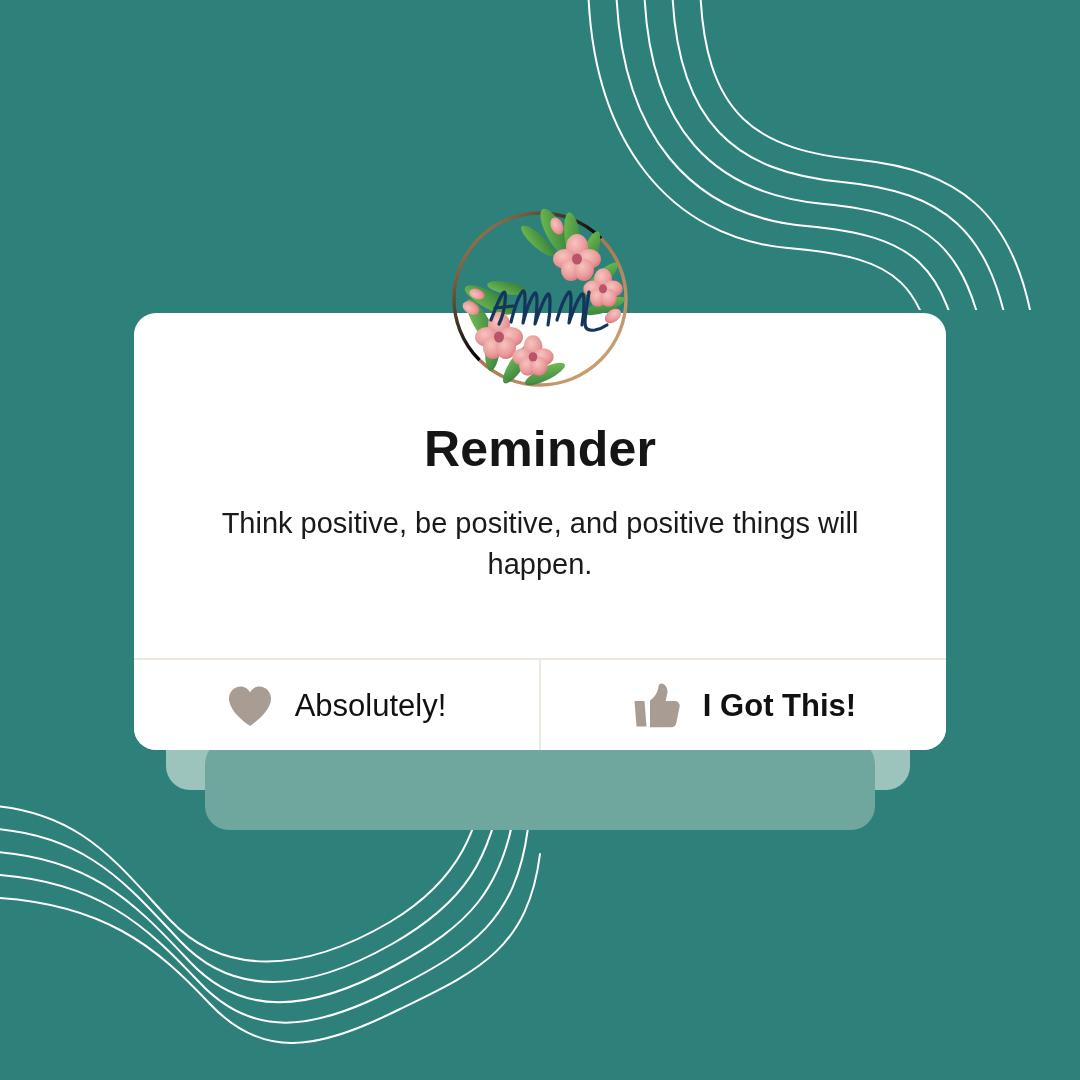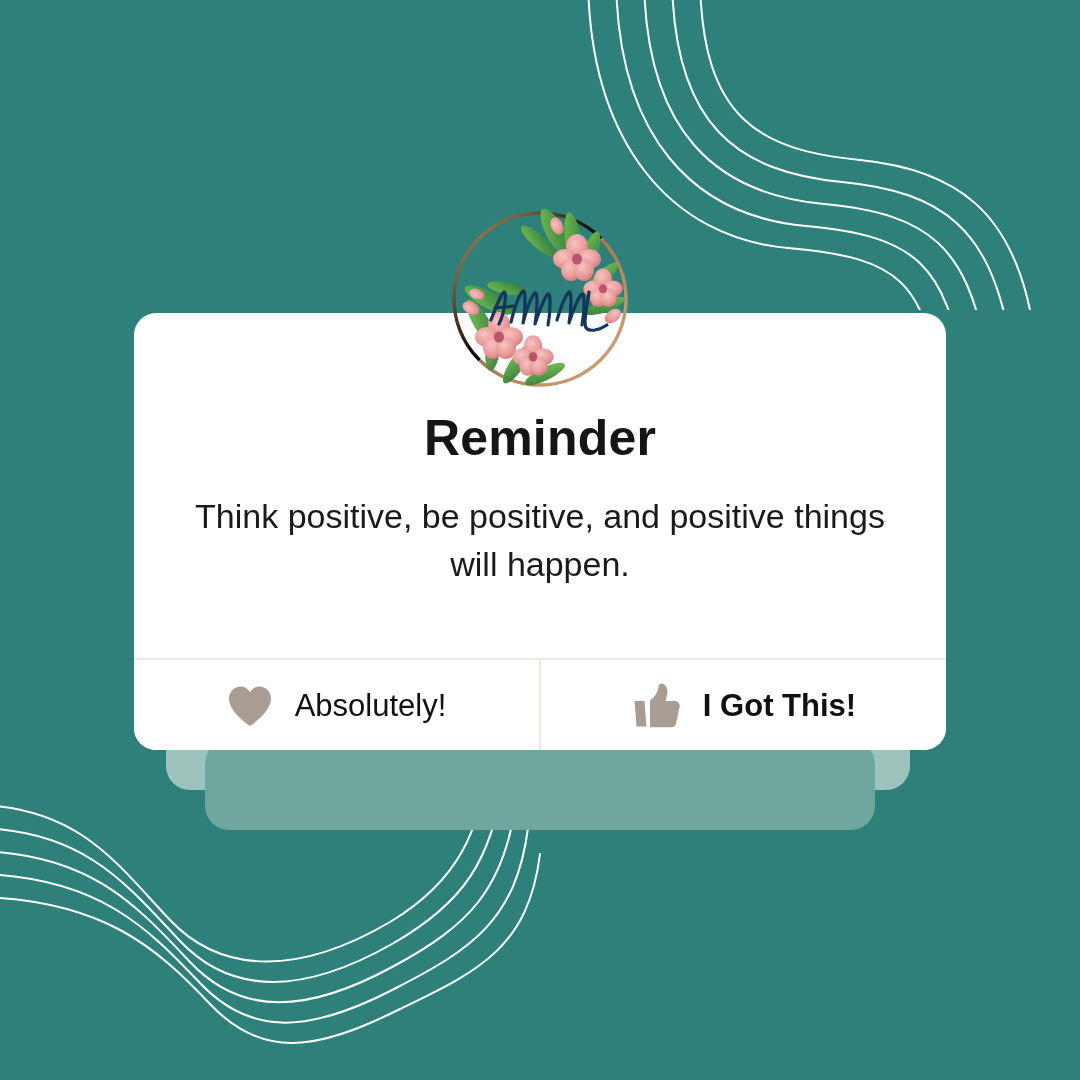--- a/index.html
+++ b/index.html
@@ -69,31 +69,31 @@
     position: absolute;
     left: 0;
     right: 0;
     top: 0;
     height: 345px;
     box-sizing: border-box;
     padding: 98px 34px 0 34px;
     text-align: center;
   }
   .card-title {
-    margin: 0;
+    margin: 11px;
     font-size: 50px;
     font-weight: 700;
     color: #151515;
     letter-spacing: 0.2px;
     line-height: 1.1;
   }
   .card-message {
     margin: 26px auto 0 auto;
     max-width: 790px;
-    font-size: 34px;
+    font-size: 29px;
     font-weight: 400;
     color: #1a1a1a;
     line-height: 1.42;
   }
 
   
   .actions {
     position: absolute;
     left: 0;
     right: 0;

